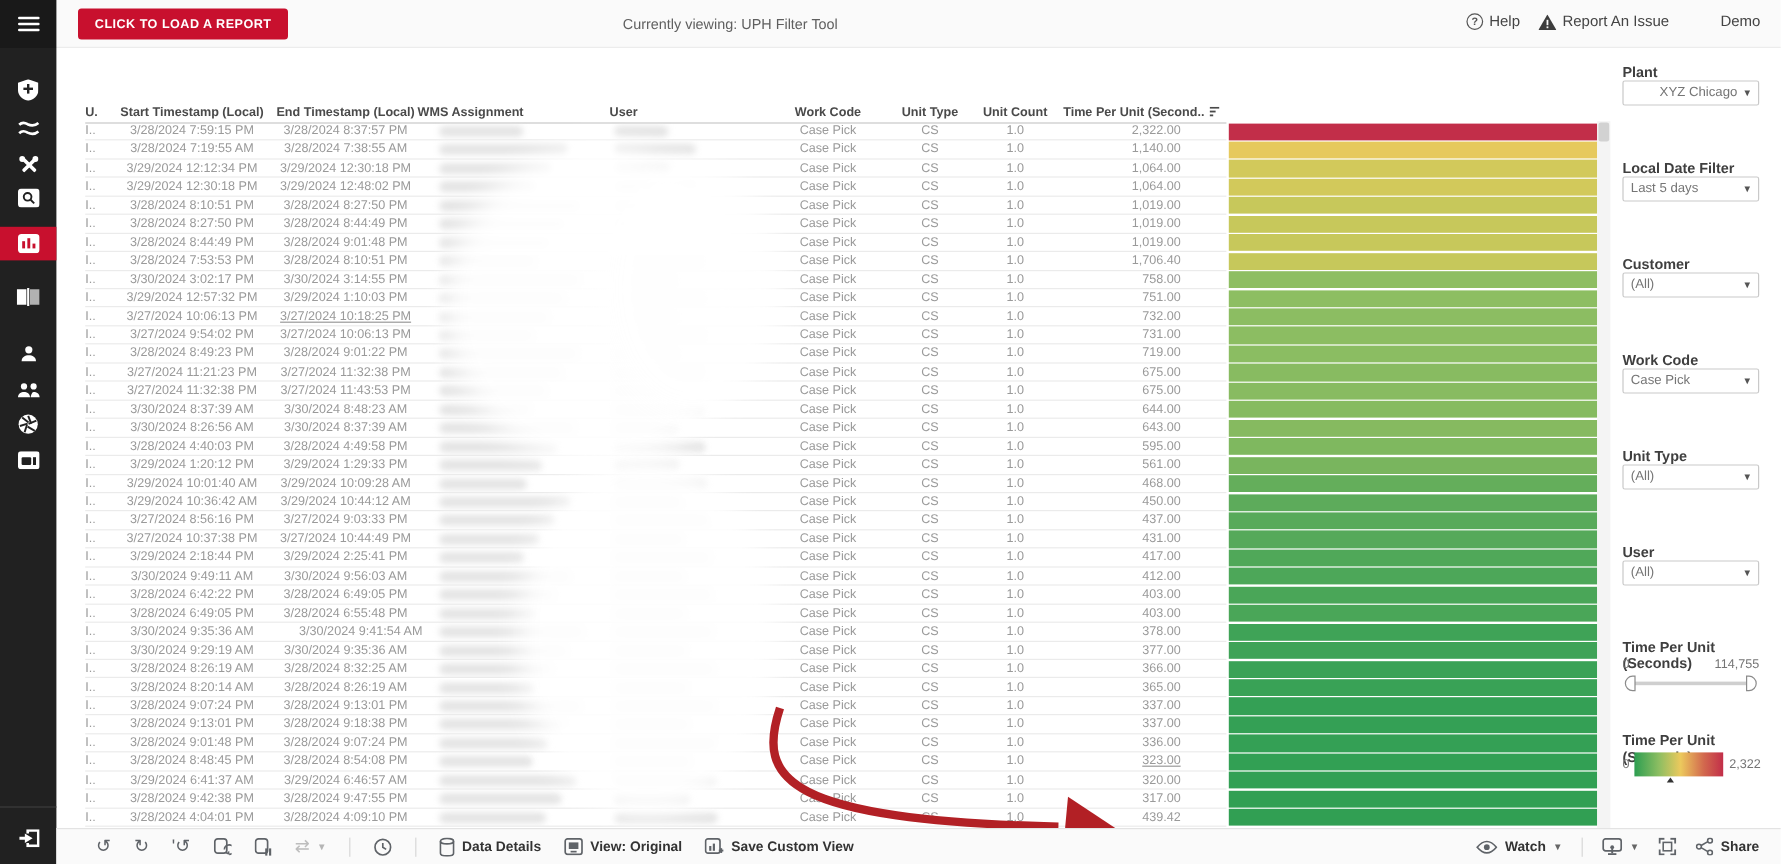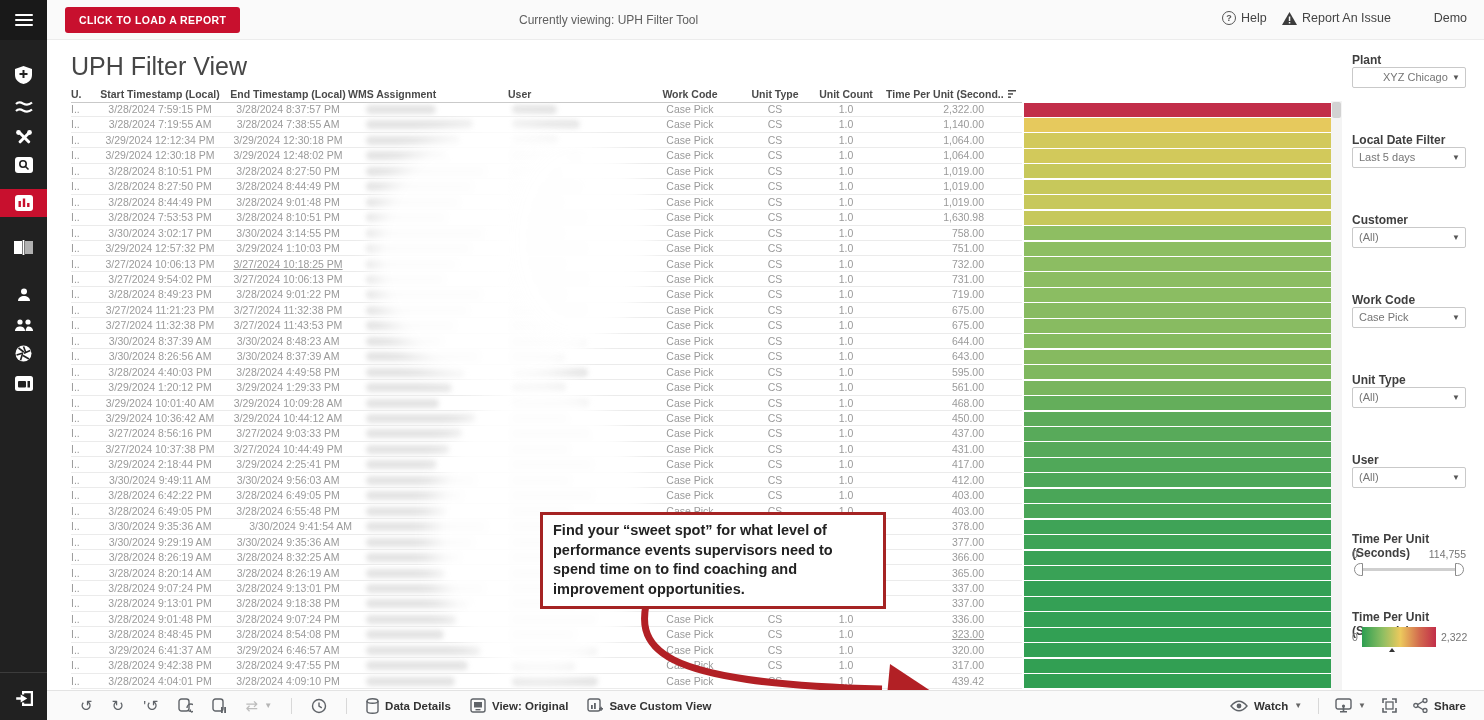--- a/index.html
+++ b/index.html
@@ -183,21 +183,20 @@
     <div class="side-divider" style="top:632px;"></div>
     <div class="side-item" style="top:644px;">
       <svg width="18" height="15" viewBox="0 0 18 15">
           <path d="M7 0 H18 V15 H7 V11.5 H9.2 V12.8 H15.8 V2.2 H9.2 V3.5 H7 Z" fill="#fff"></path>
           <path d="M0 7.5 L6.5 3.5 V6.3 H11 V8.7 H6.5 V11.5 Z" fill="#fff" transform="translate(12.2,15) rotate(180)"></path>
         </svg>
     </div>
   </div>
 
   <div class="main">
-    <div class="page-title">UPH Filter View</div>
     <div id="headers">
         <div class="hdr" style="left: 24px; width: 26px; text-align: left;">U.</div>
         <div class="hdr" style="left: 49px; width: 128px; text-align: center;">Start Timestamp (Local)</div>
         <div class="hdr" style="left: 177px; width: 128px; text-align: center;">End Timestamp (Local)</div>
         <div class="hdr" style="left: 301px; width: 152px; text-align: left;">WMS Assignment</div>
         <div class="hdr" style="left: 461px; width: 130px; text-align: left;">User</div>
         <div class="hdr" style="left: 595px; width: 96px; text-align: center;">Work Code</div>
         <div class="hdr" style="left: 697px; width: 62px; text-align: center;">Unit Type</div>
         <div class="hdr" style="left: 765px; width: 68px; text-align: center;">Unit Count</div>
         <div class="hdr" style="left: 839px; width: 120px; text-align: left;">Time Per Unit (Second..<svg class="sort-ic" width="10" height="9" viewBox="0 0 10 9">
@@ -333,21 +332,21 @@
           <div class="cell" style="left: 177px; width: 128px; text-align: center;">3/28/2024 8:10:51 PM</div>
           <div class="cell" style="left: 301px; width: 152px; text-align: left;">
             <div class="blob" style="left: 18px; width: 79px;"></div>
           </div>
           <div class="cell" style="left: 461px; width: 130px; text-align: left;">
             <div class="blob" style="left: 4px; width: 71px;"></div>
           </div>
           <div class="cell" style="left: 595px; width: 96px; text-align: center;">Case Pick</div>
           <div class="cell" style="left: 697px; width: 62px; text-align: center;">CS</div>
           <div class="cell" style="left: 765px; width: 68px; text-align: center;">1.0</div>
-          <div class="cell" style="left: 839px; width: 98px; text-align: right;">1,630.98</div>
+          <div class="cell" style="left: 839px; width: 98px; text-align: right;">1,706.40</div>
           <div class="rule"></div>
           <div class="heat" style="background: rgb(198, 200, 91);"></div>
         </div>
         <div class="trow" style="top: 185.6px; left: 0px; width: 1295px;">
           <div class="cell" style="left: 24px; width: 26px; text-align: left;">I..</div>
           <div class="cell" style="left: 49px; width: 128px; text-align: center;">3/30/2024 3:02:17 PM</div>
           <div class="cell" style="left: 177px; width: 128px; text-align: center;">3/30/2024 3:14:55 PM</div>
           <div class="cell" style="left: 301px; width: 152px; text-align: left;">
             <div class="blob" style="left: 18px; width: 116px;"></div>
           </div>
@@ -856,21 +855,20 @@
         </div>
       </div>
     <div class="cloud" style="left:325px; top:80px; width:250px; height:270px;"></div>
     <div class="cloud" style="left:385px; top:340px; width:215px; height:300px;"></div>
     <div class="cloud" style="left:455px; top:95px; width:150px; height:210px;"></div>
     <div class="vscroll">
         <div class="thumb"></div>
       </div>
   </div>
 
-  <div class="anno">Find your “sweet spot” for what level of performance events supervisors need to spend time on to find coaching and improvement opportunities.</div>
   <svg class="arrow-svg">
     <path d="M 650 590 C 630 650, 655 683, 882 689" stroke="#b22025" stroke-width="7" fill="none"></path>
     <polygon points="946,701 890,664 886,707" fill="#b22025"></polygon>
   </svg>
 
   <div class="fpanel">
     <div class="flabel" style="top:13px;">Plant</div>
     <div class="fselect" style="top:27px;padding-left:30px;"><span>XYZ Chicago</span><span class="car">▼</span></div>
 
     <div class="flabel" style="top:93px;">Local Date Filter</div>

